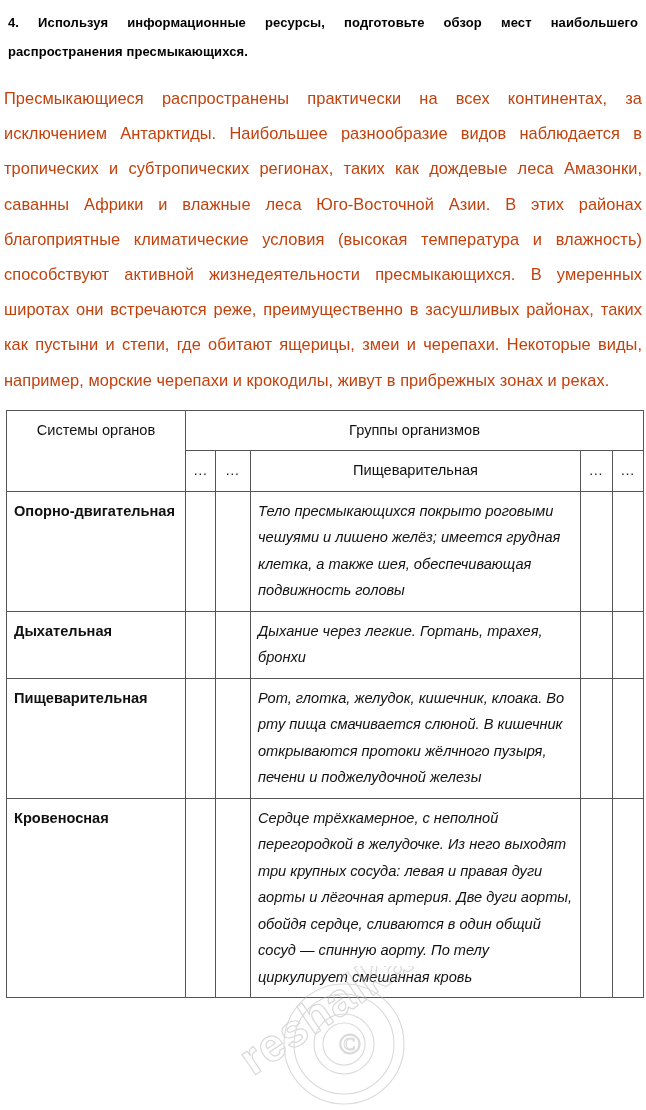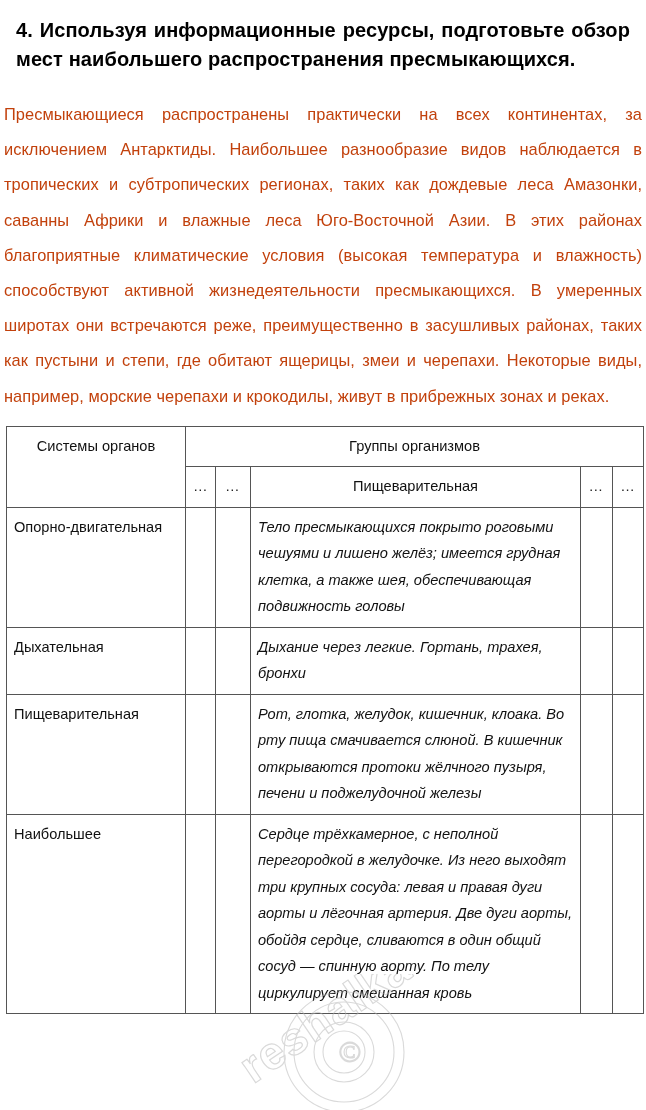--- a/index.html
+++ b/index.html
@@ -19,26 +19,26 @@
     position: relative;
     width: 646px;
     height: 1110px;
     box-sizing: border-box;
     padding: 0 4px 0 4px;
   }
 
   
   .q-heading {
     font-weight: bold;
-    font-size: 20px;
+    font-size: 13px;
     line-height: 29px;
     text-align: justify;
     text-align-last: left;
     letter-spacing: 0.1px;
-    margin: 12px;
+    margin: 4px;
     color: #000000;
     -webkit-hyphens: none;
     hyphens: none;
   }
   #heading-4 {
     padding-top: 4px;
   }
   #heading-5 {
     padding-top: 9px;
   }
@@ -82,20 +82,21 @@
   }
   td.dots {
     text-align: center;
     vertical-align: middle;
     letter-spacing: 1.2px;
     color: #222;
     padding: 4px 2px;
   }
   td.sys-name {
     padding-left: 9px;
+    font-weight: bold;
   }
   td.desc {
     padding-left: 10px;
     font-style: italic;
   }
   
   col.c-sys    { width: 179px; }
   col.c-d1     { width: 30px; }
   col.c-d2     { width: 35px; }
   col.c-main   { width: 330px; }
@@ -169,21 +170,21 @@
         <tr>
           <td class="sys-name">Пищеварительная</td>
           <td></td>
           <td></td>
           <td class="desc">Рот, глотка, желудок, кишечник, клоака. Во рту пища смачивается слюной. В кишечник открываются протоки жёлчного пузыря, печени и поджелудочной железы</td>
           <td></td>
           <td></td>
         </tr>
 
         <tr>
-          <td class="sys-name">Наибольшее</td>
+          <td class="sys-name">Кровеносная</td>
           <td></td>
           <td></td>
           <td class="desc">Сердце трёхкамерное, с неполной перегородкой в желудочке. Из него выходят три крупных сосуда: левая и правая дуги аорты и лёгочная артерия. Две дуги аорты, обойдя сердце, сливаются в один общий сосуд — спинную аорту. По телу циркулирует смешанная кровь</td>
           <td></td>
           <td></td>
         </tr>
       </tbody>
     </table>
   </div>
 

